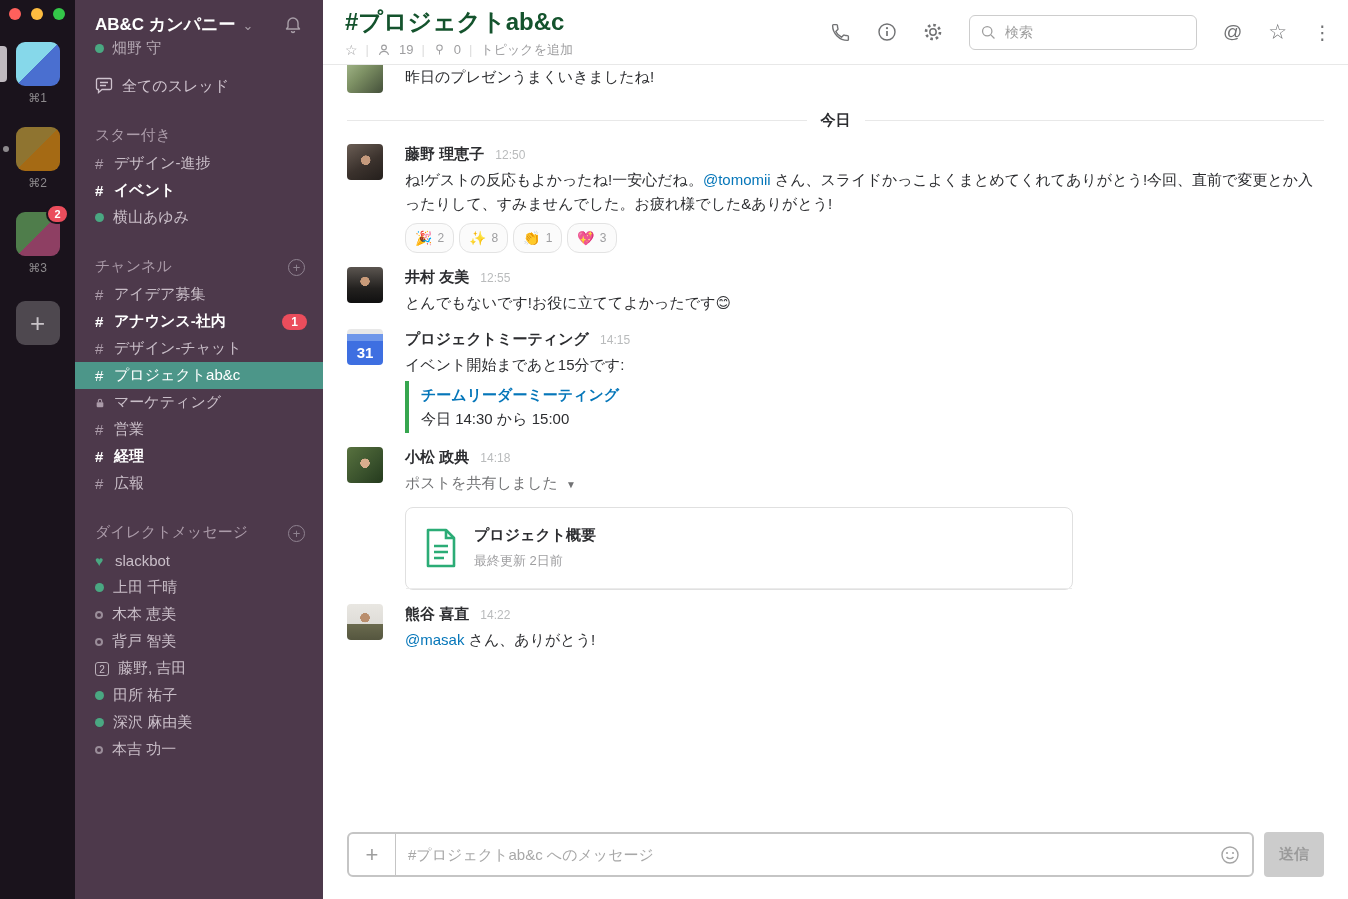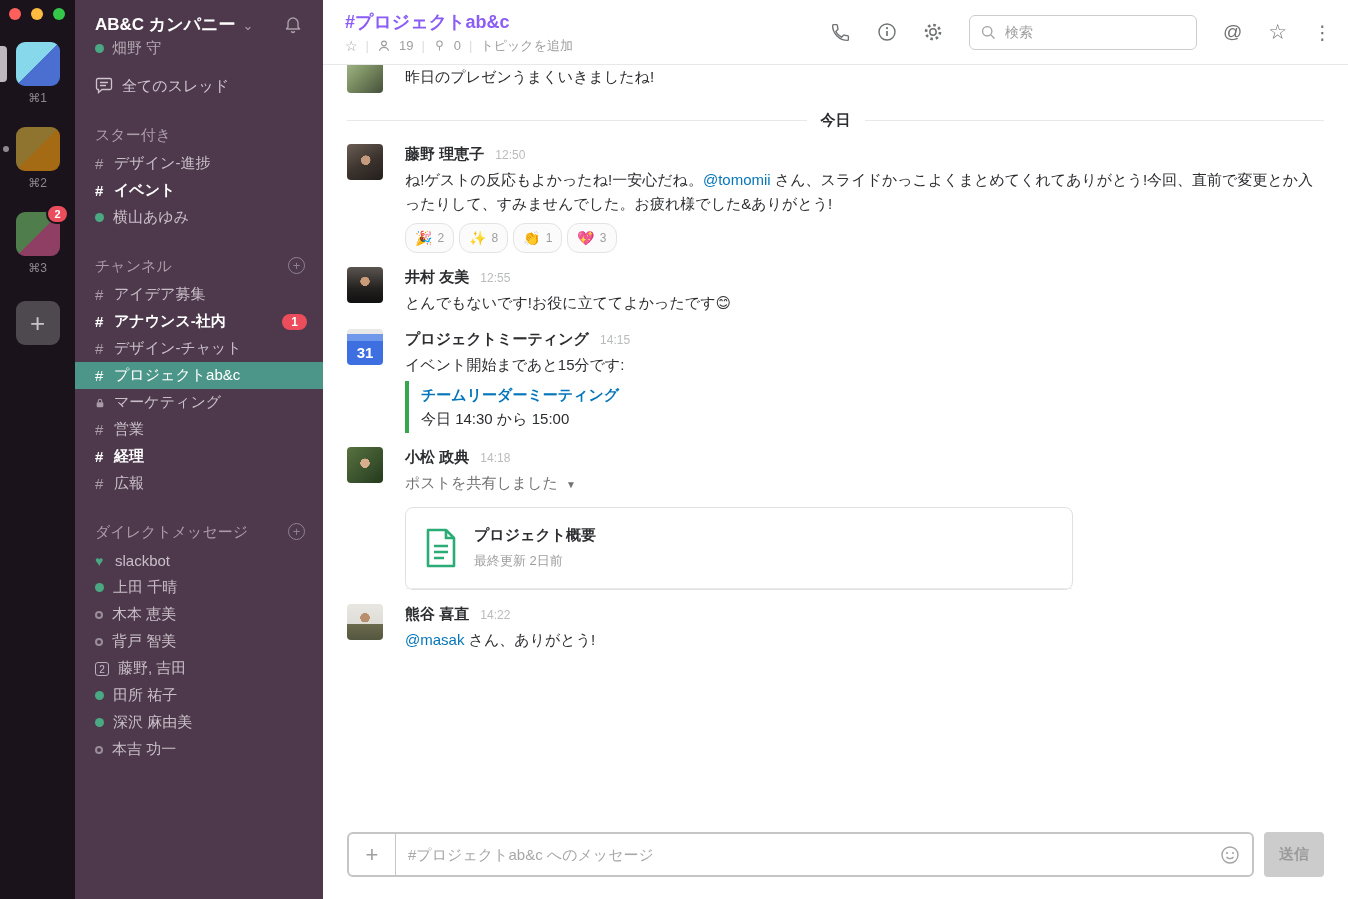--- a/index.html
+++ b/index.html
@@ -28,40 +28,40 @@
 
   
   .sidebar { width:248px; background:#4d394b; color:#c9bec8; font-size:15px; flex:none; overflow:hidden; }
   .team-head { padding:13px 20px 0 20px; display:flex; align-items:center; }
   .team-name { color:#fff; font-weight:bold; font-size:17px; }
   .chev { color:#a99fa8; font-size:13px; margin-left:7px; margin-top:2px; }
   .bell { margin-left:auto; color:#a99fa8; display:flex; }
   .user-row { padding:3px 20px 0; display:flex; align-items:center; gap:8px; color:#b5a9b4; }
   .threads-row { margin-top:15px; padding:3px 20px; display:flex; gap:9px; align-items:center; color:#cfc3ce; cursor:pointer; }
   .section { margin-top:24px; }
-  .section-head { padding:2px 18px 5px 20px; display:flex; align-items:flex-start; color:#ab9ba9; }
+  .section-head { padding:2px 18px 5px 20px; display:flex; align-items:flex-end; color:#ab9ba9; }
   .plus-circle { margin-left:auto; width:17px; height:17px; border:1px solid #8f8290; border-radius:50%;
     color:#8f8290; font-size:13px; line-height:15px; text-align:center; cursor:pointer; }
   .item { height:27px; display:flex; align-items:center; gap:9px; padding:0 16px 0 20px; cursor:pointer; }
   .item .prefix { color:#ab9ba9; width:10px; flex:none; }
   .item.bold, .item.bold .prefix { color:#fff; font-weight:bold; }
   .item.selected { background:#4c9689; color:#fff; }
   .item.selected .prefix { color:#fff; }
   .badge { margin-left:auto; background:#eb4d5c; color:#fff; font-size:12px; font-weight:bold; border-radius:9px; padding:1px 9px; }
   .dot { width:9px; height:9px; border-radius:50%; flex:none; }
   .dot.online { background:#4aa882; }
   .dot.offline { background:transparent; border:2px solid #9a8d99; width:8px; height:8px; }
   .heart-glyph { color:#4aa882; font-size:14px; width:11px; flex:none; }
   .group-count { width:14px; height:14px; border:1px solid #b9afb8; border-radius:3px; font-size:10px;
     line-height:13px; text-align:center; color:#c9bec8; flex:none; }
 
   
   .main { flex:1; display:flex; flex-direction:column; background:#fff; min-width:0; }
   .chan-header { height:65px; border-bottom:1px solid #e8e8e8; display:flex; align-items:center; padding:0 16px 0 22px; flex:none; }
-  .chan-title { font-size:18px; font-weight:bold; color:#8b5cf6; }
+  .chan-title { font-size:24px; font-weight:bold; color:#14532d; }
   .chan-meta { display:flex; align-items:center; gap:8px; color:#9e9ea0; font-size:13px; margin-top:3px; }
   .meta-sep { color:#dcdcdc; }
   .head-left { display:flex; flex-direction:column; justify-content:center; }
   .head-right { margin-left:auto; display:flex; align-items:center; gap:26px; }
   .hicon { color:#717274; display:flex; cursor:pointer; }
   .search-box { width:228px; height:35px; border:1px solid #cdcdcd; border-radius:6px; display:flex;
     align-items:center; gap:8px; padding:0 10px; }
   .search-box input { border:none; outline:none; font-size:14px; width:160px; color:#2c2d30; font-family:inherit; }
   .search-box input::placeholder { color:#9e9e9e; }
   .glyph { font-size:19px; }

